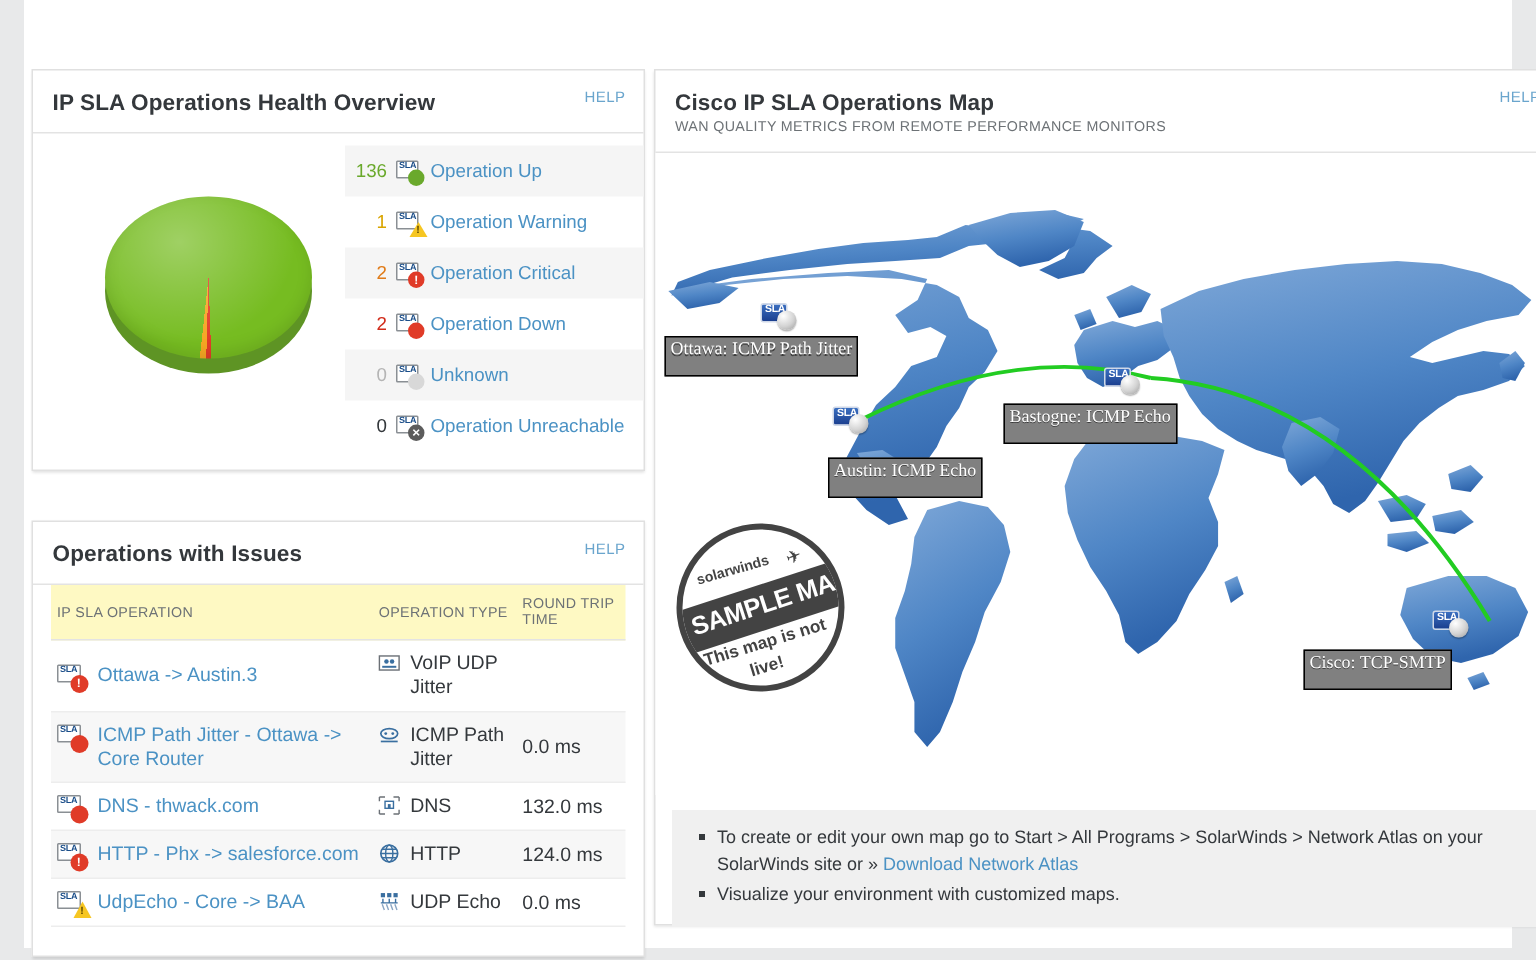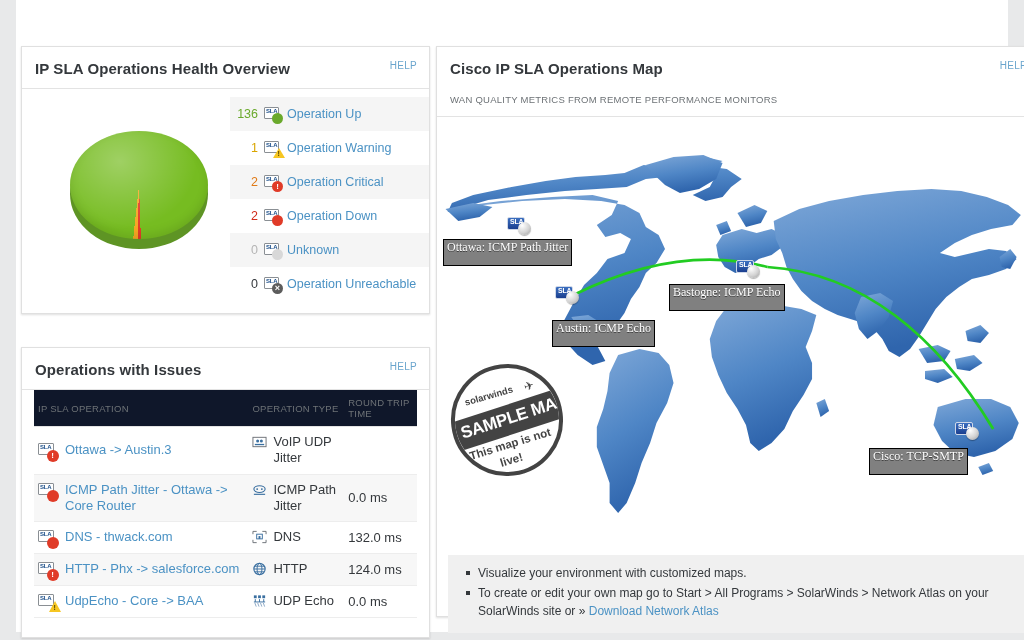--- a/index.html
+++ b/index.html
@@ -37,21 +37,21 @@
     border-bottom: 1px solid #e3e3e3;
     padding: 13px 14px 11px 13px;
   }
   .panel-title {
     font-size: 15px;
     font-weight: bold;
     color: #34383c;
     letter-spacing: .1px;
   }
   .panel-sub {
-    margin-top: 17px;
+    margin-top: 2px;
     font-size: 9.5px;
     color: #6d7276;
     letter-spacing: .25px;
   }
   .help-link {
     position: absolute;
     right: 12px; top: 13px;
     font-size: 10px;
     color: #6aa5cd;
     letter-spacing: .3px;
@@ -141,21 +141,21 @@
   .sla-dot.unreach:after { content: "\00d7"; font-size: 9px; }
 
   
   #issues-panel { left: 5px; top: 326px; width: 409px; height: 291px; margin-top: 21px; }
   #issues-body { padding: 0 12px; }
   table.issues { width: 100%; border-collapse: collapse; }
   table.issues th {
     text-align: left;
     font-size: 9.5px; font-weight: normal;
     color: #6d7276; letter-spacing: .25px;
-    background: #0f172a;
+    background: #fef9c3;
     padding: 7px 4px 7px 4px;
     border-bottom: 1px solid #e3e3e3;
   }
   table.issues td {
     font-size: 13px; color: #34383c;
     padding: 7px 4px;
     border-bottom: 1px solid #ededed;
     vertical-align: middle;
   }
   table.issues tr.alt td { background: #f7f7f7; }
@@ -589,19 +589,19 @@
         <div class="sw-mark">✈</div>
         <div class="band"></div>
         <div class="big">SAMPLE MAP</div>
         <div class="sub1">This map is not</div>
         <div class="sub2">live!</div>
       </div>
     </div>
 
     <div id="map-notes">
       <ul>
+        <li><span>To create or edit your own map go to Start &gt; All Programs &gt; SolarWinds &gt; Network Atlas on your SolarWinds site or » </span><a>Download Network Atlas</a></li>
         <li>Visualize your environment with customized maps.</li>
-        <li><span>To create or edit your own map go to Start &gt; All Programs &gt; SolarWinds &gt; Network Atlas on your SolarWinds site or » </span><a>Download Network Atlas</a></li>
       </ul>
     </div>
   </div>
 
 </div>
 
 </body></html>

